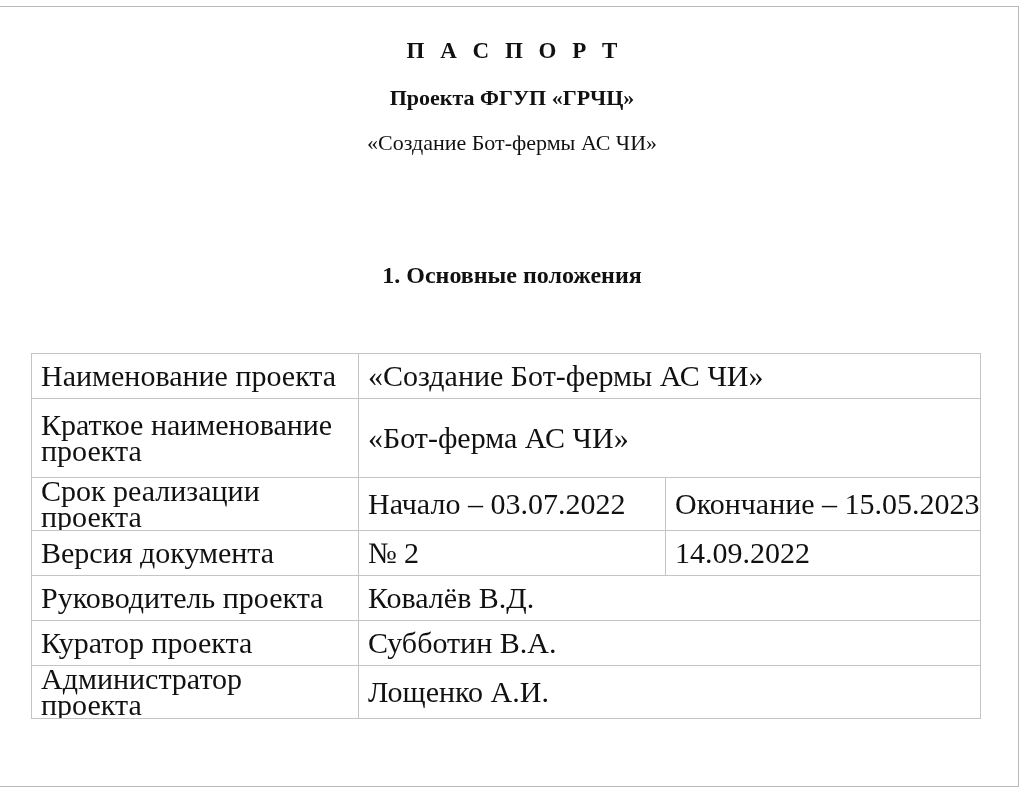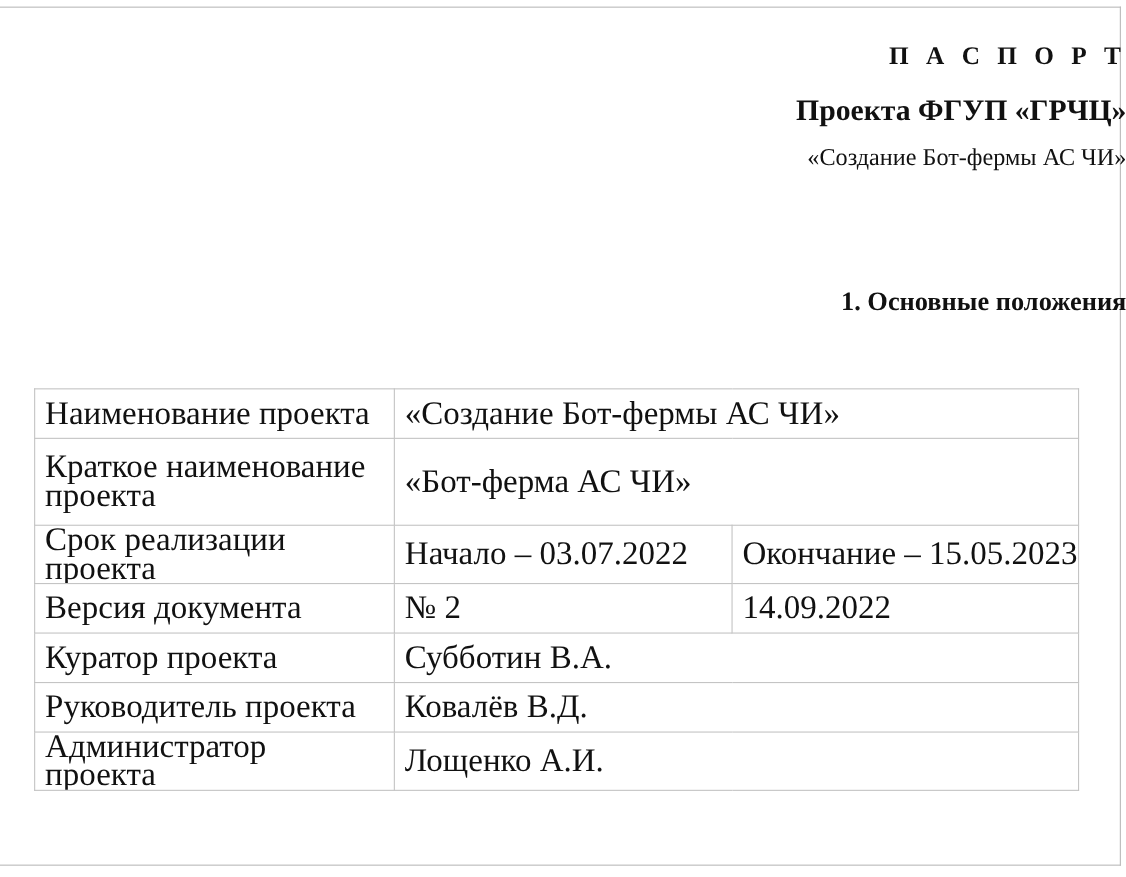--- a/index.html
+++ b/index.html
@@ -23,34 +23,34 @@
       height: 781px;
       border-top: 1.5px solid #b9b9b9;
       border-right: 1.5px solid #b9b9b9;
       border-bottom: 1.5px solid #b9b9b9;
       box-sizing: border-box;
     }
     .title {
       position: absolute;
       left: 0;
       width: 1024px;
-      text-align: right;
+      text-align: center;
       white-space: nowrap;
     }
     .t-passport {
       top: 38px;
       font-size: 23px;
       font-weight: bold;
       letter-spacing: 5px;
       padding-left: 5px;
       box-sizing: border-box;
     }
     .t-org {
       top: 85px;
-      font-size: 27px;
+      font-size: 22px;
       font-weight: bold;
     }
     .t-name {
       top: 130px;
       font-size: 22px;
     }
     .t-section {
       top: 262px;
       font-size: 24px;
       font-weight: bold;
@@ -108,25 +108,25 @@
       <td class="label">Срок реализации проекта</td>
       <td>Начало – 03.07.2022</td>
       <td>Окончание – 15.05.2023</td>
     </tr>
     <tr>
       <td class="label">Версия документа</td>
       <td>№ 2</td>
       <td>14.09.2022</td>
     </tr>
     <tr>
+      <td class="label">Руководитель проекта</td>
+      <td colspan="2">Ковалёв В.Д.</td>
+    </tr>
+    <tr>
       <td class="label">Куратор проекта</td>
       <td colspan="2">Субботин В.А.</td>
-    </tr>
-    <tr>
-      <td class="label">Руководитель проекта</td>
-      <td colspan="2">Ковалёв В.Д.</td>
     </tr>
     <tr>
       <td class="label">Администратор проекта</td>
       <td colspan="2">Лощенко А.И.</td>
     </tr>
   </tbody>
 </table>
 
 </body></html>

